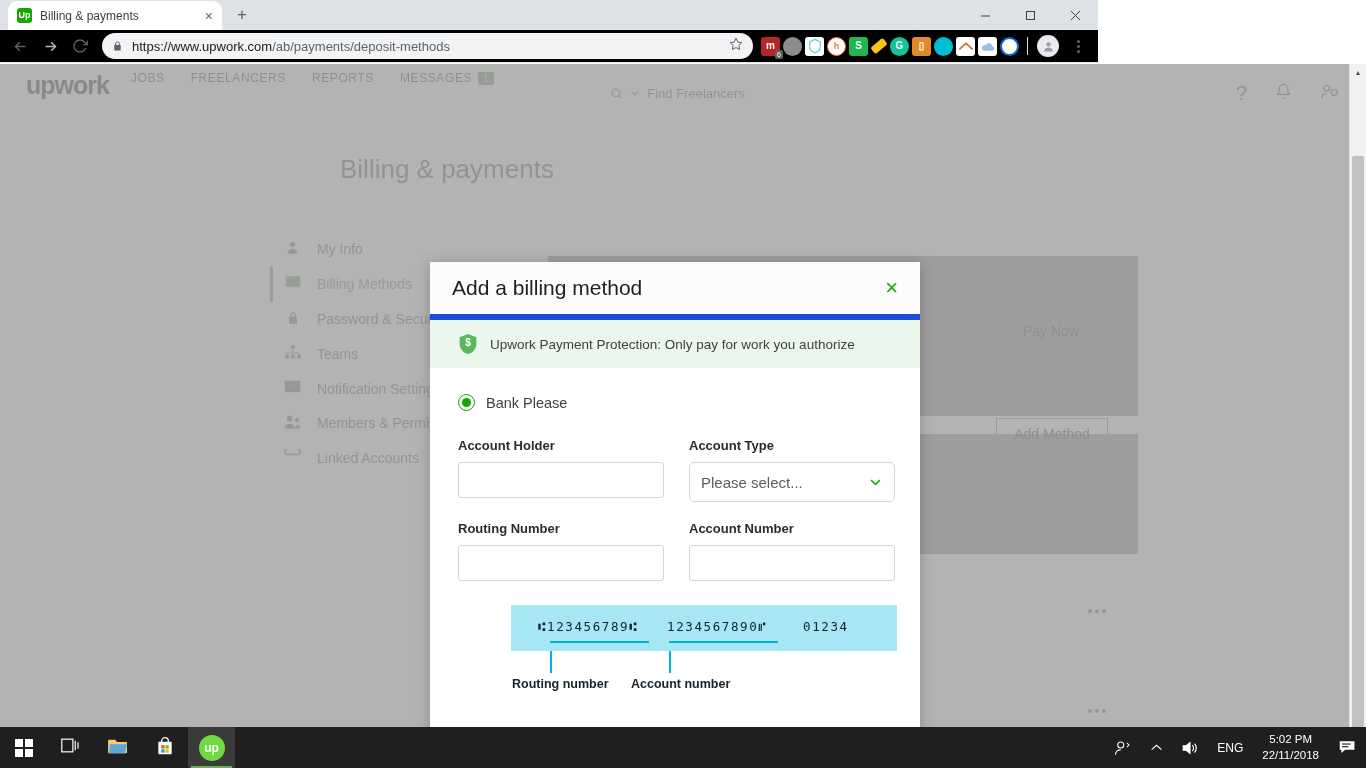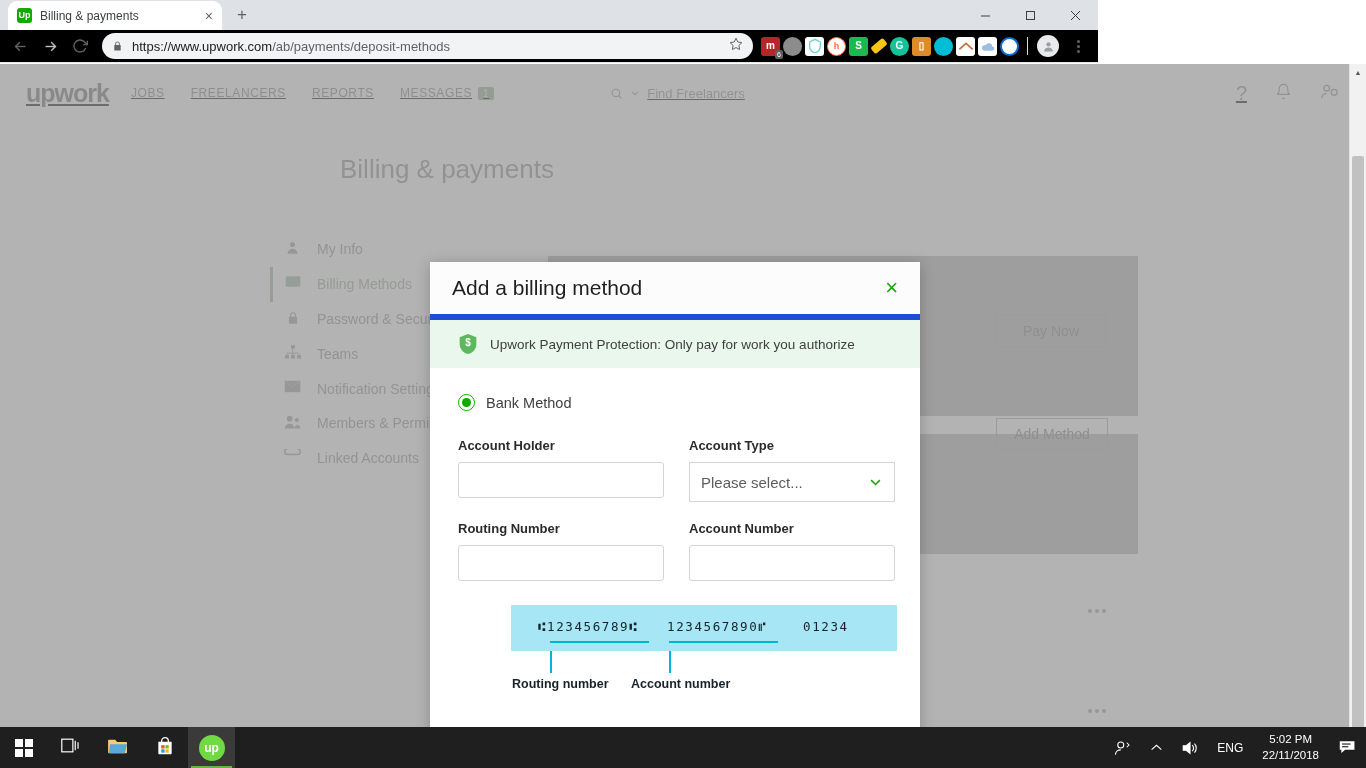--- a/index.html
+++ b/index.html
@@ -82,21 +82,21 @@
   .menu-dots i { width: 3px; height: 3px; border-radius: 50%; background: #5f6368; display: block; }
 
   
   .viewport {
     position: absolute; left: 0; top: 64px; width: 1366px; height: 663px;
     background: #fff; overflow: hidden;
   }
   
   .page-dim { position: absolute; inset: 0; }
   .uw-nav {
-    height: 58px; display: flex; align-items: center; padding: 0 26px; gap: 0; text-decoration: underline;
+    height: 58px; display: flex; padding: 7px 26px; gap: 0;
   }
   .uw-logo { font-size: 25px; font-weight: bold; color: #6a6a6a; letter-spacing: -1px; margin-right: 22px; }
   .uw-navlink { font-size: 12px; color: #7c7c7c; letter-spacing: .6px; margin-right: 26px; position: relative; }
   .uw-badge {
     background: #8fae8f; color: #f0f0f0; font-size: 10px; padding: 1px 5px;
     border-radius: 2px; margin-left: 6px;
   }
   .uw-search { margin-left: 90px; display: flex; align-items: center; gap: 7px; color: #8a8a8a; font-size: 13px; }
   .uw-icons { margin-left: auto; display: flex; align-items: center; gap: 28px; color: #8a8a8a; }
   .uw-title { font-size: 26px; color: #8a8a8a; padding: 32px 0 0 340px; }
@@ -159,21 +159,21 @@
   .grid { display: flex; gap: 25px; }
   .col { width: 206px; }
   .fld-label { font-size: 13px; font-weight: bold; color: #2b2b2b; margin-bottom: 9px; }
   .fld-input {
     width: 206px; height: 36px; border: 1px solid #d5d5d5; border-radius: 3px;
     background: #fff; font-size: 14px; color: #2b2b2b; padding: 0 11px;
     font-family: "Liberation Sans", sans-serif; outline: none;
   }
   .select-wrap { position: relative; width: 206px; }
   .fld-select {
-    width: 206px; height: 40px; border: 1px solid #d5d5d5; border-radius: 0;
+    width: 206px; height: 40px; border: 1px solid #d5d5d5; border-radius: 5px;
     background: #fff; font-size: 15px; color: #5d5d5d; padding: 0 32px 0 11px;
     font-family: "Liberation Sans", sans-serif; appearance: none; outline: none; cursor: pointer;
   }
   .sel-chev {
     position: absolute; right: 12px; top: 50%; transform: translateY(-50%);
     color: #14a800; pointer-events: none; display: flex;
   }
   .row2 { margin-top: 19px; }
   .secure-note {
     display: flex; align-items: center; gap: 9px; margin-top: 13px;
@@ -485,21 +485,21 @@
             </svg>
         </span>
         <span class="shield-txt">Upwork Payment Protection: Only pay for work you authorize</span>
       </div>
 
       <div class="modal-body">
         <div class="radio-row">
           <span class="radio">
               <i></i>
             </span>
-          <span class="radio-lbl">Bank Method</span>
+          <span class="radio-lbl">Bank Please</span>
         </div>
 
         <div class="grid">
           <div class="col">
             <div class="fld-label">Account Holder</div>
             <input class="fld-input" type="text" value="" style="">
           </div>
           <div class="col">
             <div class="fld-label">Account Type</div>
             <div class="select-wrap">

